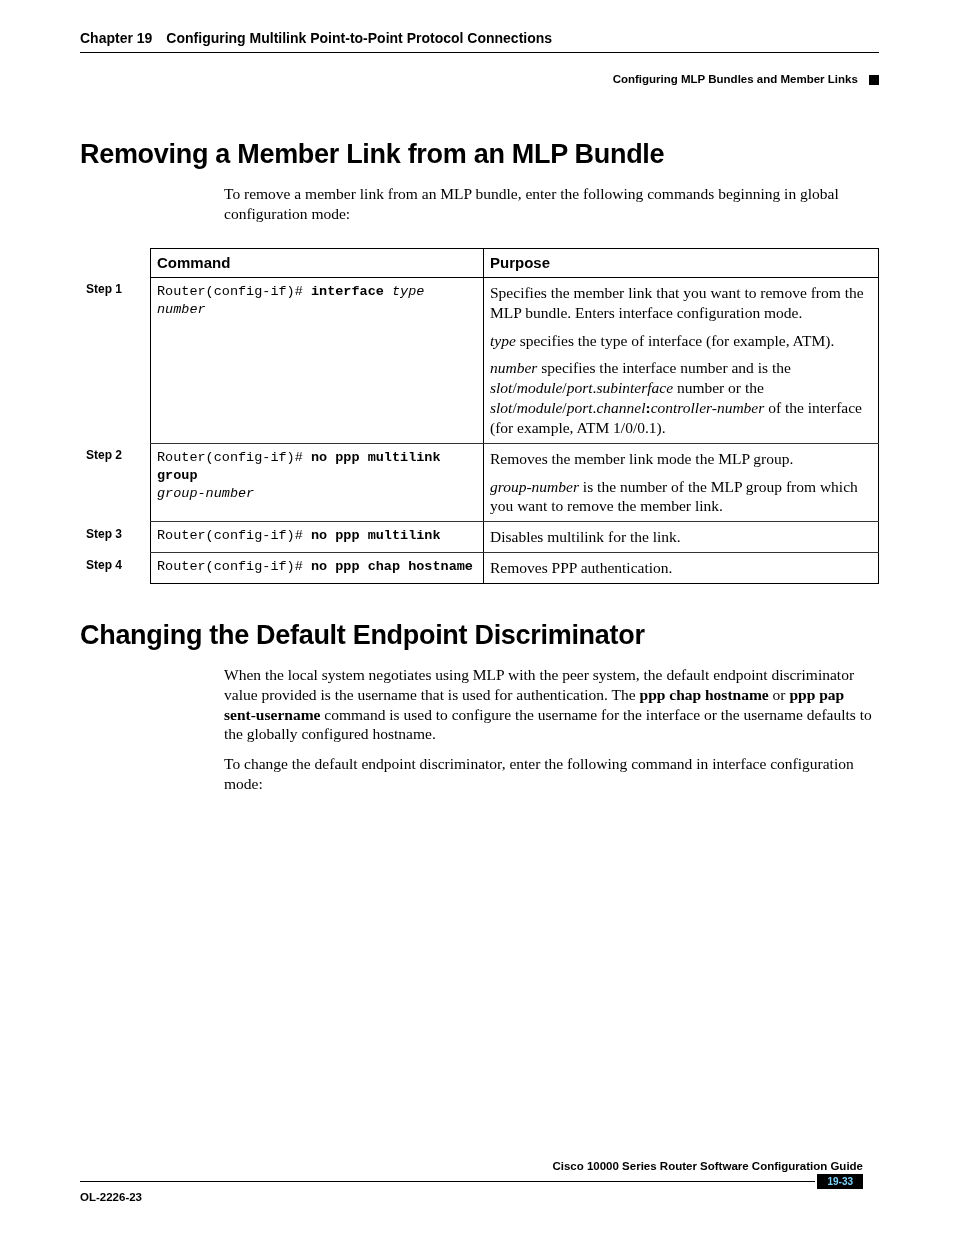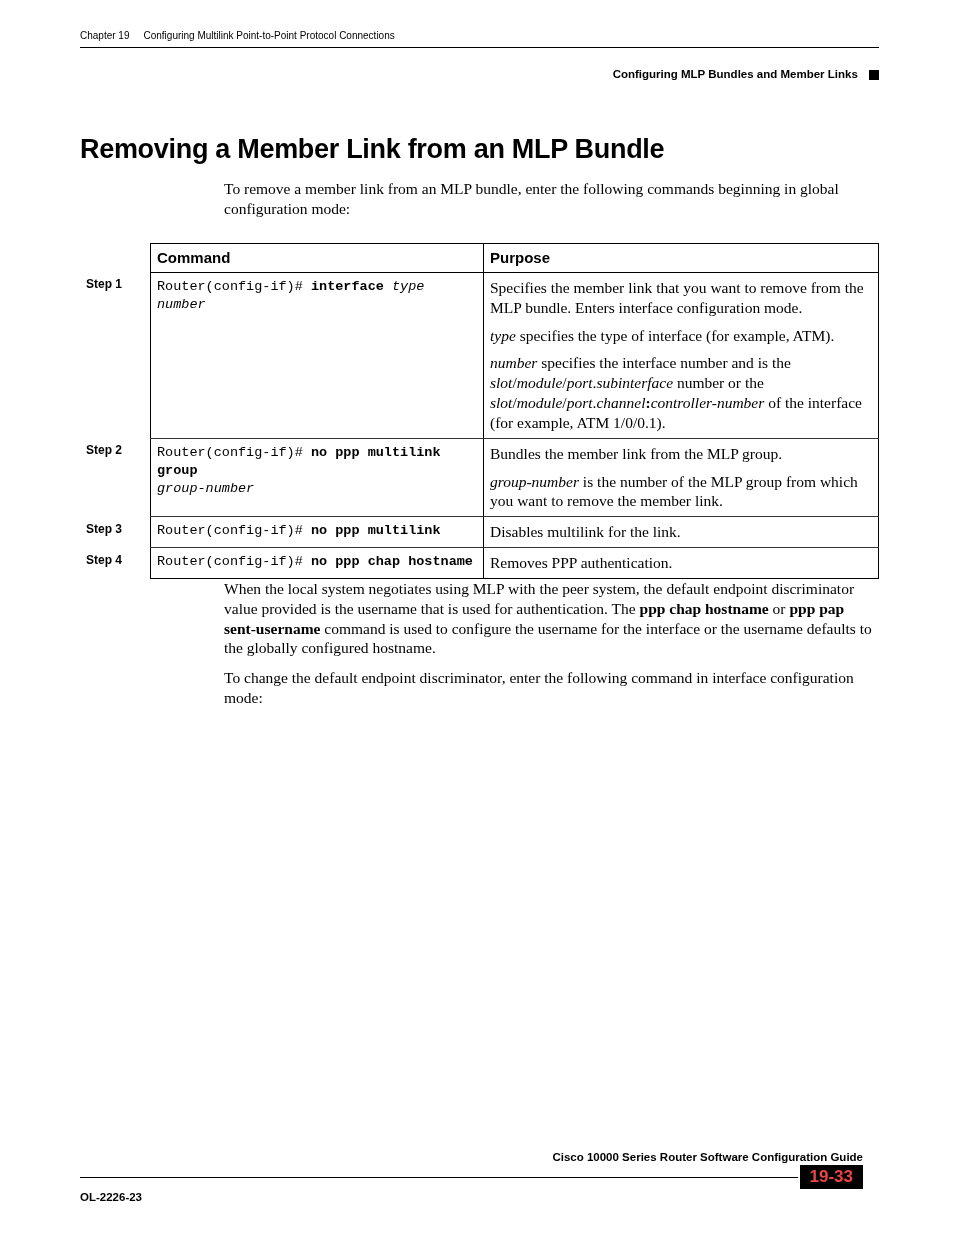--- a/index.html
+++ b/index.html
@@ -20,22 +20,22 @@
     border-top: 1px solid #000;
     margin-top: 6px;
     margin-bottom: 4px;
     position: relative;
   }
   .top-header {
     display: flex;
     align-items: flex-end;
     gap: 14px;
     font-family: Arial, Helvetica, sans-serif;
-    font-weight: normal;
-    font-size: 10px;
+    font-weight: bold;
+    font-size: 14px;
     margin-bottom: 2px;
   }
   .section-path {
     text-align: right;
     font-family: Arial, Helvetica, sans-serif;
     font-weight: bold;
     font-size: 11.5px;
     margin-top: 20px;
     position: relative;
   }
@@ -133,24 +133,24 @@
   .footer-rule-row {
     display: flex;
     align-items: center;
   }
   .footer-rule-row .thin {
     flex: 1;
     border-top: 1px solid #000;
   }
   .footer-rule-row .thick-box {
     background: #000;
-    color: #ef4444;
-    font-family: Arial, Helvetica, sans-serif;
-    font-weight: bold;
-    font-size: 17px;
+    color: #7dd3fc;
+    font-family: Arial, Helvetica, sans-serif;
+    font-weight: bold;
+    font-size: 10px;
     padding: 2px 10px;
     margin-left: 2px;
   }
   .footer-bottom {
     font-family: Arial, Helvetica, sans-serif;
     font-weight: bold;
     font-size: 11.5px;
     margin-top: 2px;
   }
 </style>
@@ -194,21 +194,21 @@
           </td>
         </tr>
 
         <tr>
           <td class="step-col">Step 2</td>
           <td class="cm-col">
             <span>Router(config-if)# </span><span class="mono-b">no ppp multilink group</span><br>
             <span class="mono-i">group-number</span>
           </td>
           <td class="pp-col">
-            <p>Bundles the member link from the MLP group.</p>
+            <p>Removes the member link mode the MLP group.</p>
             <p><span class="it">group-number</span><span> is the number of the MLP group from which you want to remove the member link.</span></p>
           </td>
         </tr>
 
         <tr>
           <td class="step-col">Step 3</td>
           <td class="cm-col">
             <span>Router(config-if)# </span><span class="mono-b">no ppp multilink</span>
           </td>
           <td class="pp-col">Disables multilink for the link.</td>
@@ -218,20 +218,21 @@
           <td class="step-col">Step 4</td>
           <td class="cm-col">
             <span>Router(config-if)# </span><span class="mono-b">no ppp chap hostname</span>
           </td>
           <td class="pp-col">Removes PPP authentication.</td>
         </tr>
       </tbody>
     </table>
   </div>
 
+  <h2 class="section-heading" style="margin-top:36px;">Changing the Default Endpoint Discriminator</h2>
   <p class="body-para">
     <span>When the local system negotiates using MLP with the peer system, the default endpoint discriminator value provided is the username that is used for authentication. The </span><span class="b" style="font-family:'Times New Roman',serif;">ppp chap hostname</span><span> or </span><span class="b" style="font-family:'Times New Roman',serif;">ppp pap sent-username</span><span> command is used to configure the username for the interface or the username defaults to the globally configured hostname.</span>
   </p>
   <p class="body-para">To change the default endpoint discriminator, enter the following command in interface configuration mode:</p>
 
   <div class="footer">
     <div class="footer-top-line">Cisco 10000 Series Router Software Configuration Guide</div>
     <div class="footer-rule-row">
       <div class="thin"></div>
       <div class="thick-box">19-33</div>

